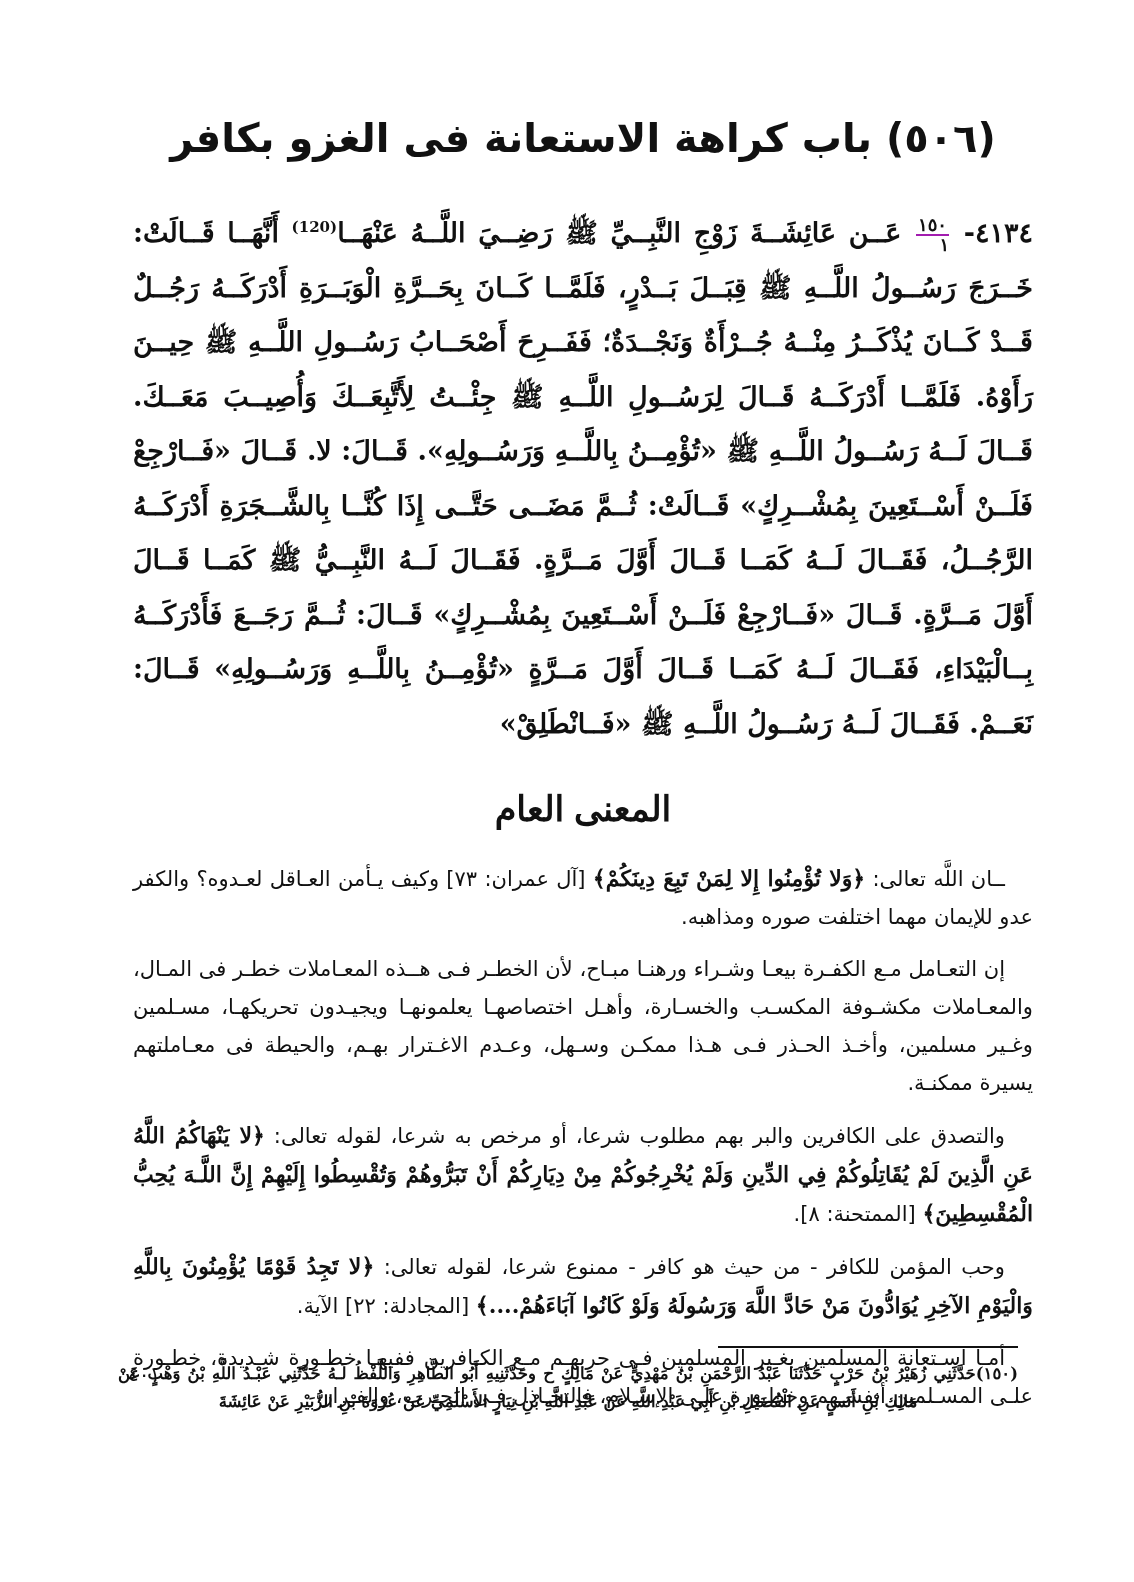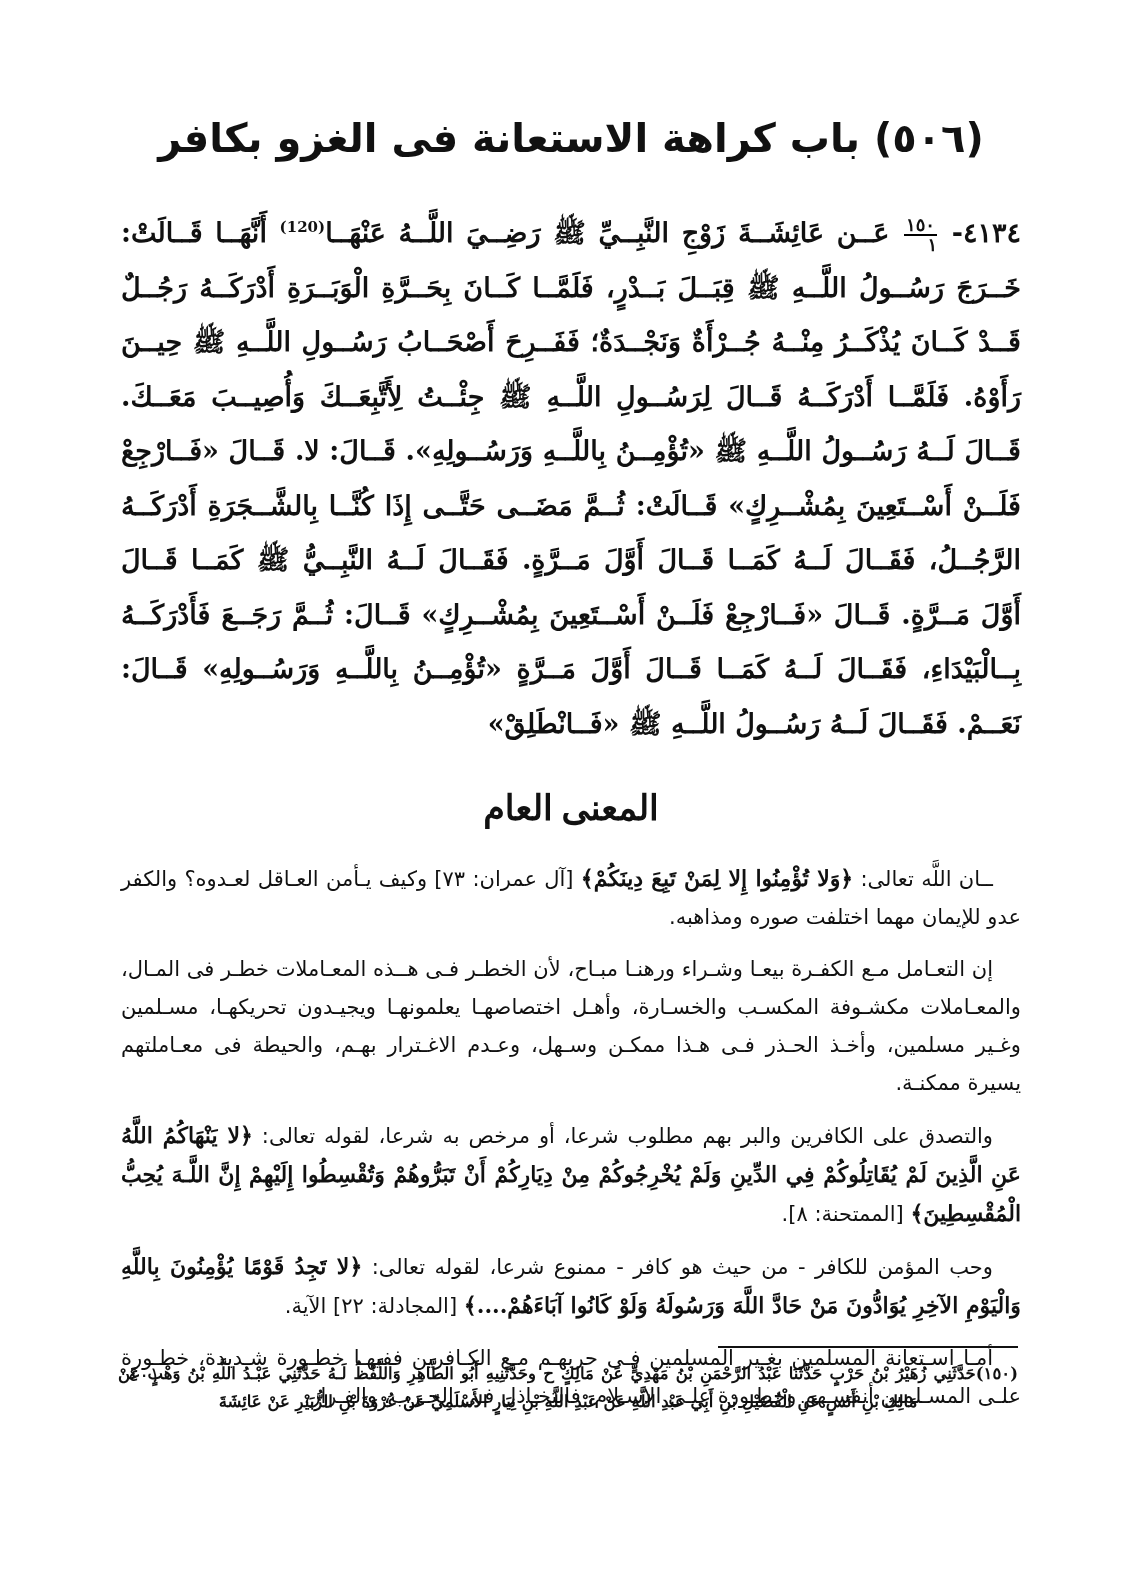--- a/index.html
+++ b/index.html
@@ -10,21 +10,21 @@
     body {
       width: 1134px;
       height: 1582px;
       position: relative;
       overflow: hidden;
       color: #111111;
       font-family: "DejaVu Sans", sans-serif;
     }
     .page {
       position: absolute;
-      left: 121px;
+      left: 133px;
       top: 100px;
       width: 900px;
       direction: rtl;
     }
     .chapter-title {
       text-align: center;
       font-size: 40px;
       font-weight: bold;
       margin: 8px 0 32px 0;
       line-height: 60px;
@@ -46,38 +46,38 @@
     .hadith-frac {
       display: inline-block;
       vertical-align: middle;
       text-align: center;
       font-size: 18px;
       line-height: 18px;
       margin: 0 2px;
     }
     .hadith-frac .num {
       display: block;
-      border-bottom: 2px solid #000000;
+      border-bottom: 2px solid #a21caf;
       padding: 0 2px;
       text-align: right;
     }
     .hadith-frac .den {
       display: block;
     }
     sup.ref {
       font-size: 15px;
       vertical-align: super;
     }
     .section-title {
       text-align: center;
       font-size: 35px;
       font-weight: bold;
       margin: 30px 0 22px 0;
       line-height: 56px;
-      font-family: Liberation Serif, serif;
+      font-family: Liberation Sans, sans-serif;
     }
     .para {
       font-family: "DejaVu Sans", sans-serif;
       font-size: 21px;
       line-height: 38px;
       text-align: justify;
       text-align-last: right;
       margin: 0 0 14px 0;
       text-indent: 28px;
     }

